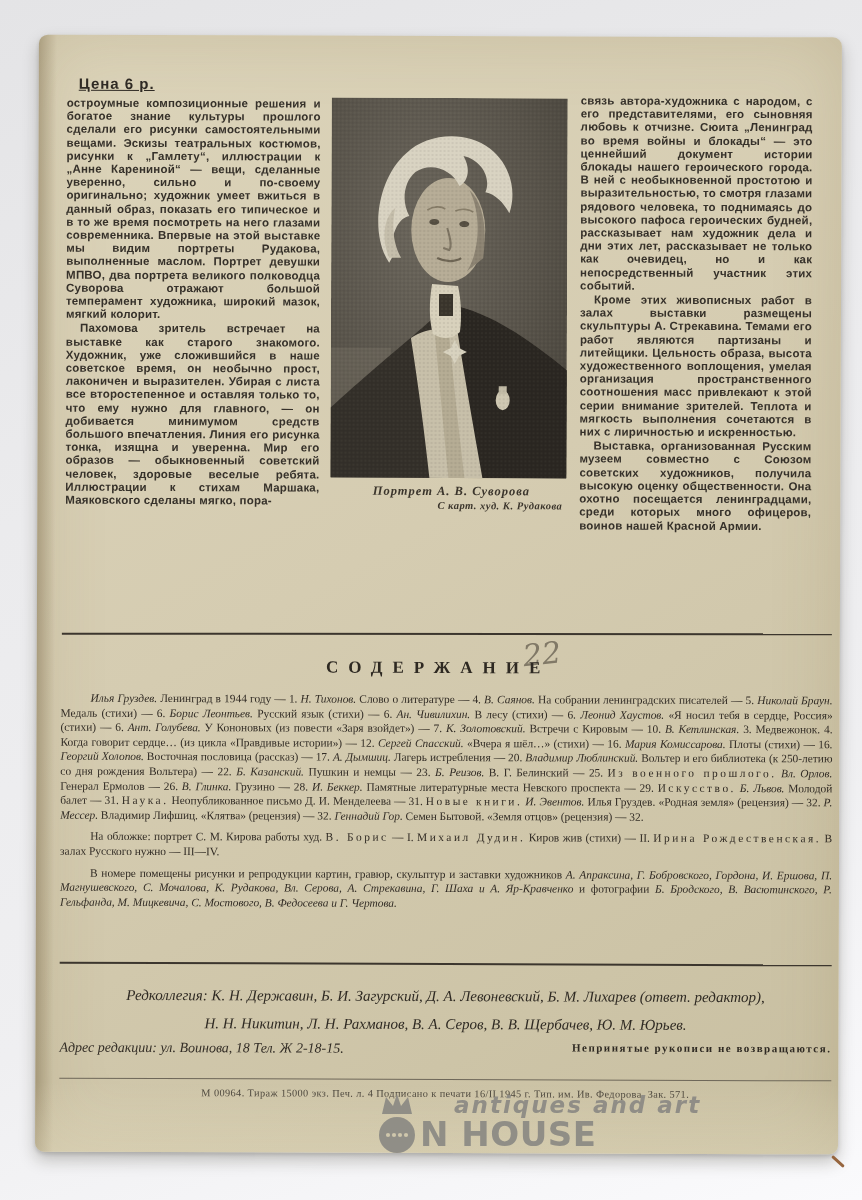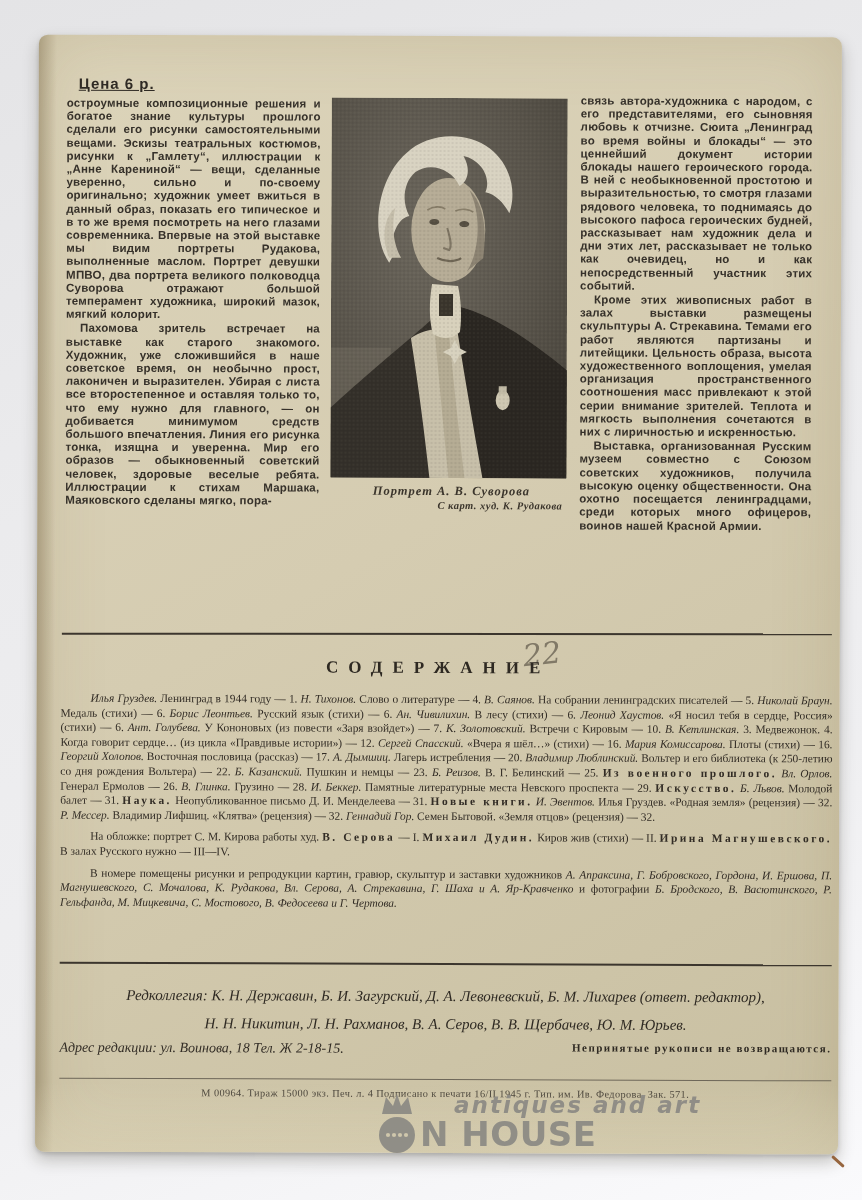--- a/index.html
+++ b/index.html
@@ -57,21 +57,21 @@
 
   
   .contents-heading{left:0;top:622px;width:100%;text-align:center;
           font-family:"Liberation Serif",serif;font-weight:bold;font-size:17px;
           letter-spacing:10px;color:#2e2922;}
   .contents{left:24px;top:656px;width:772px;
           font-family:"Liberation Serif",serif;font-size:11.4px;line-height:14.6px;
           text-align:justify;color:#322c25;}
   .contents p{margin:0 0 7px 0;text-indent:30px;}
   .seg-i{font-style:italic;}
-  .seg-sp{letter-spacing:2.5px;font-weight:bold;}
+  .seg-sp{letter-spacing:2.5px;font-weight:normal;}
 
   
   .editorial{left:24px;top:946px;width:772px;text-align:center;
           font-family:"Liberation Serif",serif;font-style:italic;font-size:15px;
           line-height:28px;color:#2f2a23;}
   .addr-row{left:24px;top:1005px;width:772px;font-family:"Liberation Serif",serif;}
   .addr{float:left;font-style:italic;font-size:14px;color:#332d26;}
   .manuscripts{float:right;font-weight:bold;font-size:11px;letter-spacing:1.5px;color:#2f2a23;}
 
   
@@ -163,21 +163,21 @@
     </div>
 
     <div class="abs rule rule-1"></div>
 
     <div class="abs pencil">22</div>
 
     <div class="abs contents-heading">СОДЕРЖАНИЕ</div>
 
     <div class="abs contents">
       <p><span class="seg-i">Илья Груздев.</span><span class="seg-r"> Ленинград в 1944 году — 1. </span><span class="seg-i">Н. Тихонов.</span><span class="seg-r"> Слово о литературе — 4. </span><span class="seg-i">В. Саянов.</span><span class="seg-r"> На собрании ленинградских писателей — 5. </span><span class="seg-i">Николай Браун.</span><span class="seg-r"> Медаль (стихи) — 6. </span><span class="seg-i">Борис Леонтьев.</span><span class="seg-r"> Русский язык (стихи) — 6. </span><span class="seg-i">Ан. Чивилихин.</span><span class="seg-r"> В лесу (стихи) — 6. </span><span class="seg-i">Леонид Хаустов.</span><span class="seg-r"> «Я носил тебя в сердце, Россия» (стихи) — 6. </span><span class="seg-i">Ант. Голубева.</span><span class="seg-r"> У Кононовых (из повести «Заря взойдет») — 7. </span><span class="seg-i">К. Золотовский.</span><span class="seg-r"> Встречи с Кировым — 10. </span><span class="seg-i">В. Кетлинская.</span><span class="seg-r"> 3. Медвежонок. 4. Когда говорит сердце… (из цикла «Правдивые истории») — 12. </span><span class="seg-i">Сергей Спасский.</span><span class="seg-r"> «Вчера я шёл…» (стихи) — 16. </span><span class="seg-i">Мария Комиссарова.</span><span class="seg-r"> Плоты (стихи) — 16. </span><span class="seg-i">Георгий Холопов.</span><span class="seg-r"> Восточная пословица (рассказ) — 17. </span><span class="seg-i">А. Дымшиц.</span><span class="seg-r"> Лагерь истребления — 20. </span><span class="seg-i">Владимир Люблинский.</span><span class="seg-r"> Вольтер и его библиотека (к 250-летию со дня рождения Вольтера) — 22. </span><span class="seg-i">Б. Казанский.</span><span class="seg-r"> Пушкин и немцы — 23. </span><span class="seg-i">Б. Реизов.</span><span class="seg-r"> В. Г. Белинский — 25. </span><span class="seg-sp">Из военного прошлого.</span><span class="seg-r"> </span><span class="seg-i">Вл. Орлов.</span><span class="seg-r"> Генерал Ермолов — 26. </span><span class="seg-i">В. Глинка.</span><span class="seg-r"> Грузино — 28. </span><span class="seg-i">И. Беккер.</span><span class="seg-r"> Памятные литературные места Невского проспекта — 29. </span><span class="seg-sp">Искусство.</span><span class="seg-r"> </span><span class="seg-i">Б. Львов.</span><span class="seg-r"> Молодой балет — 31. </span><span class="seg-sp">Наука.</span><span class="seg-r"> Неопубликованное письмо Д. И. Менделеева — 31. </span><span class="seg-sp">Новые книги.</span><span class="seg-r"> </span><span class="seg-i">И. Эвентов.</span><span class="seg-r"> Илья Груздев. «Родная земля» (рецензия) — 32. </span><span class="seg-i">Р. Мессер.</span><span class="seg-r"> Владимир Лифшиц. «Клятва» (рецензия) — 32. </span><span class="seg-i">Геннадий Гор.</span><span class="seg-r"> Семен Бытовой. «Земля отцов» (рецензия) — 32.</span></p>
-      <p><span class="seg-r">На обложке: портрет С. М. Кирова работы худ. </span><span class="seg-sp">В. Серова</span><span class="seg-r"> — I. </span><span class="seg-sp">Михаил Дудин.</span><span class="seg-r"> Киров жив (стихи) — II. </span><span class="seg-sp">Ирина Магнушевского.</span><span class="seg-r"> В залах Русского нужно — III—IV.</span></p>
+      <p><span class="seg-r">На обложке: портрет С. М. Кирова работы худ. </span><span class="seg-sp">В. Борис</span><span class="seg-r"> — I. </span><span class="seg-sp">Михаил Дудин.</span><span class="seg-r"> Киров жив (стихи) — II. </span><span class="seg-sp">Ирина Рождественская.</span><span class="seg-r"> В залах Русского нужно — III—IV.</span></p>
       <p><span class="seg-r">В номере помещены рисунки и репродукции картин, гравюр, скульптур и заставки художников </span><span class="seg-i">А. Апраксина, Г. Бобровского, Гордона, И. Ершова, П. Магнушевского, С. Мочалова, К. Рудакова, Вл. Серова, А. Стрекавина, Г. Шаха и А. Яр-Кравченко</span><span class="seg-r"> и фотографии </span><span class="seg-i">Б. Бродского, В. Васютинского, Р. Гельфанда, М. Мицкевича, С. Мостового, В. Федосеева и Г. Чертова.</span></p>
     </div>
 
     <div class="abs rule rule-2"></div>
 
     <div class="abs editorial">
       <div>Редколлегия: К. Н. Державин, Б. И. Загурский, Д. А. Левоневский, Б. М. Лихарев (ответ. редактор),</div>
       <div>Н. Н. Никитин, Л. Н. Рахманов, В. А. Серов, В. В. Щербачев, Ю. М. Юрьев.</div>
     </div>
 

